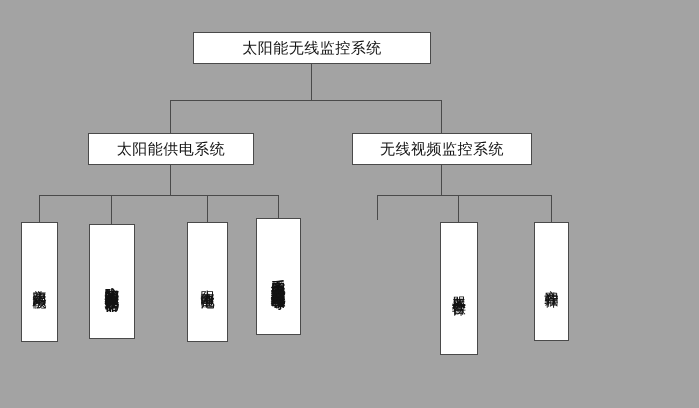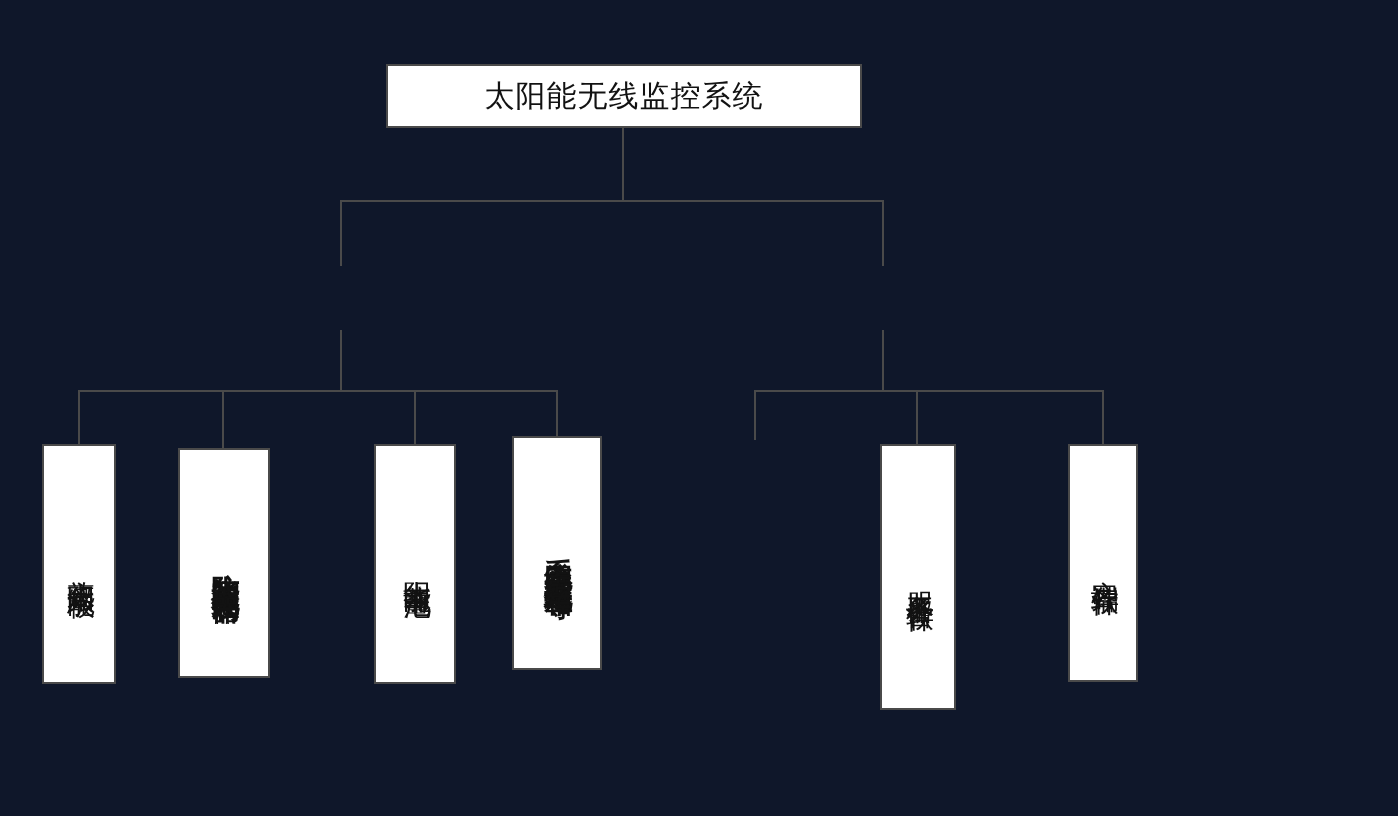--- a/index.html
+++ b/index.html
@@ -9,21 +9,21 @@
     background: #ffffff;
   }
   body {
     font-family: "DejaVu Sans", "Liberation Sans", sans-serif;
     color: #111111;
   }
   #canvas {
     position: relative;
     width: 699px;
     height: 408px;
-    background: #0f172a;
+    background: #a3a3a3;
     overflow: hidden;
   }
 
   
   .node {
     position: absolute;
     box-sizing: border-box;
     border: 1px solid #4a4a4a;
     background: #ffffff;
     display: flex;
@@ -127,21 +127,27 @@
   <div class="ln v" style="left:441px; top:165px; height:30px;"></div>
   <div class="ln h" style="left:377px; top:195px; width:175px;"></div>
   <div class="ln v" style="left:377px; top:195px; height:25px;"></div>
   <div class="ln v" style="left:458px; top:195px; height:27px;"></div>
   <div class="ln v" style="left:551px; top:195px; height:27px;"></div>
 
   <div class="node root">
     <span class="htext" style="font-weight:400; font-size:15px;">太阳能无线监控系统</span>
   </div>
 
+  <div class="node l2 l2-left">
+    <span class="htext" style="font-weight:400; font-size:15px;">太阳能供电系统</span>
+  </div>
 
+  <div class="node l2 l2-right">
+    <span class="htext" style="font-weight:400; font-size:15px;">无线视频监控系统</span>
+  </div>
 
   <div class="node leaf leaf-1">
     <span class="vtext">高效太阳能板</span>
   </div>
 
   <div class="node leaf leaf-2">
     <span class="vtext2">防水智能充电控制器</span>
   </div>
 
   <div class="node leaf leaf-3">

